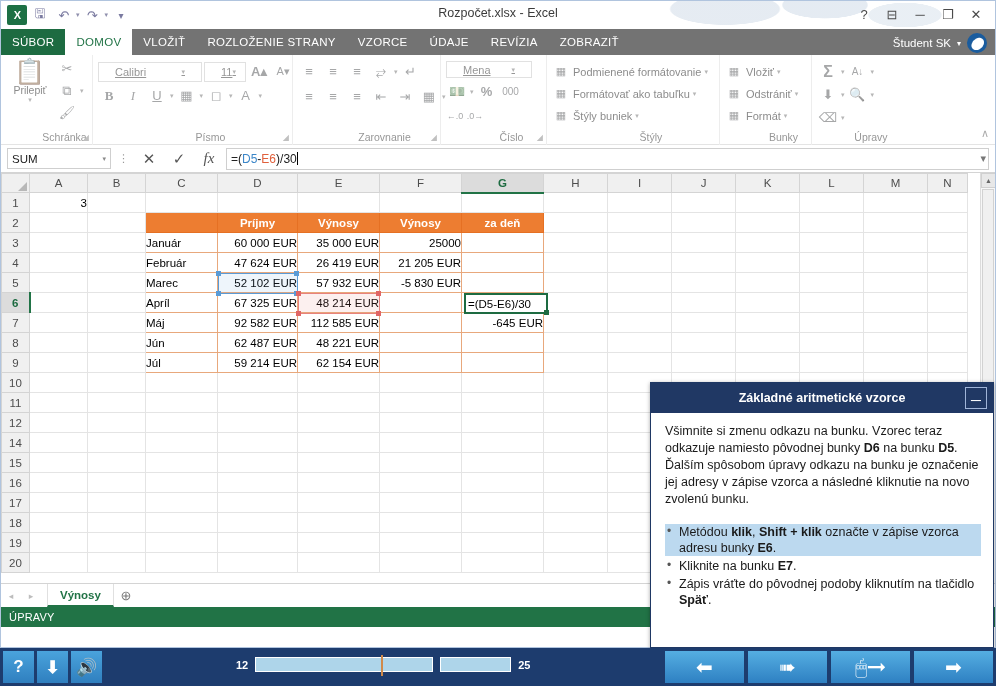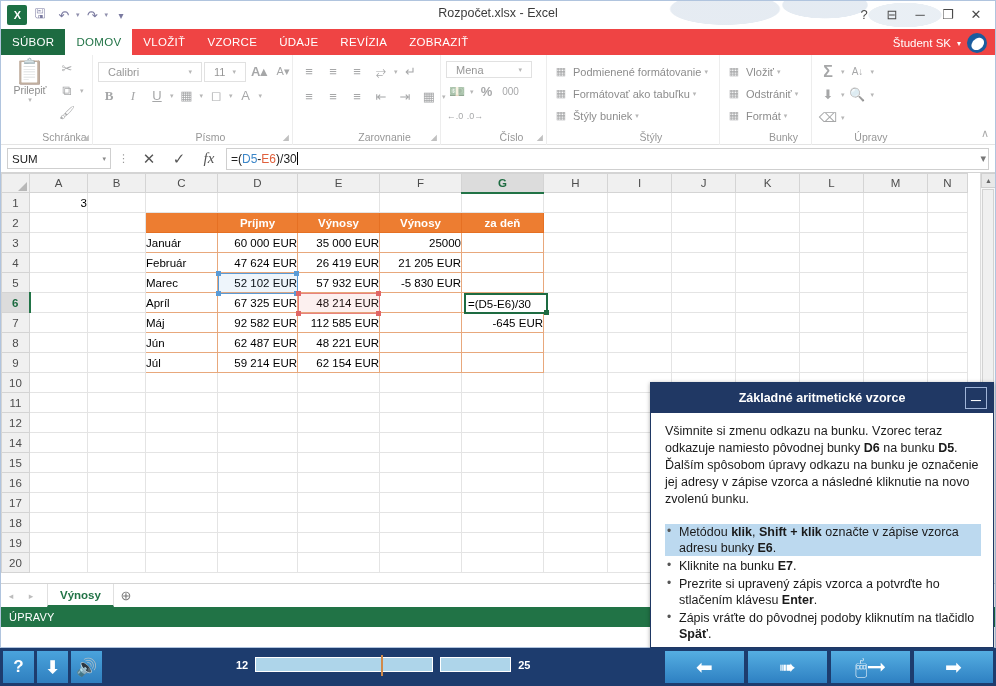--- a/index.html
+++ b/index.html
@@ -48,21 +48,21 @@
     font-size: 12.5px; color: #3b3b3b;
   }
   .win-btns { position: absolute; right: 6px; top: 2px; display: flex; align-items: center; gap: 2px; }
   .win-btn {
     width: 26px; height: 22px; display: flex; align-items: center; justify-content: center;
     font-size: 13px; color: #4a4a4a;
   }
 
   
   .tabsrow {
-    position: relative; height: 26px; background: #ef4444; display: flex; align-items: flex-end;
+    position: relative; height: 26px; background: #737373; display: flex; align-items: flex-end;
   }
   .tab-file {
     background: #1d6b41; color: #fff; font-size: 11.5px; height: 26px;
     padding: 0 11px; display: flex; align-items: center; letter-spacing: .3px;
   }
   .tab {
     color: #ffffff; font-size: 11.5px; height: 26px; padding: 0 11px;
     display: flex; align-items: center; letter-spacing: .3px;
   }
   .tab.active { background: #ffffff; color: #217346; }
@@ -108,21 +108,21 @@
     font-size: 13px; color: #6d7176;
   }
   .ricon.sm { width: 18px; font-size: 11px; }
   .rtext {
     display: flex; align-items: center; gap: 3px; font-size: 11px; color: #444;
     height: 21px; padding-right: 2px;
   }
   .fontbox {
     display: flex; align-items: center; justify-content: space-between;
     border: 1px solid #cfcfcf; background: #fff; height: 20px; font-size: 11px;
-    color: #555; padding: 0 9px;
+    color: #555; padding: 0 16px; text-decoration: underline;
   }
   .caret { font-size: 7px; color: #8a8a8a; }
   .ribbon-collapse { position: absolute; right: 6px; bottom: 4px; font-size: 11px; color: #777; }
 
   
   .formulabar {
     display: flex; align-items: center; height: 28px; background: #fff;
     border-bottom: 1px solid #d4d4d4; padding: 0 6px; gap: 4px;
   }
   .namebox {
@@ -328,20 +328,21 @@
         <div class="win-btn">─</div>
         <div class="win-btn">❐</div>
         <div class="win-btn">✕</div>
       </div>
     </div>
 
     <div class="tabsrow">
       <div class="tab-file">SÚBOR</div>
       <div class="tab active">DOMOV</div>
       <div class="tab">VLOŽIŤ</div>
+      <div class="tab">ROZLOŽENIE STRANY</div>
       <div class="tab">VZORCE</div>
       <div class="tab">ÚDAJE</div>
       <div class="tab">REVÍZIA</div>
       <div class="tab">ZOBRAZIŤ</div>
       <div class="tabsrow-right">
         <span>Študent SK</span>
         <span class="acct-caret">▾</span>
         <span class="acct-badge">⬤</span>
       </div>
     </div>
@@ -952,21 +953,20 @@
       <span>Základné aritmetické vzorce</span>
       <div class="help-min">─</div>
     </div>
     <div class="help-body">
       <div class="help-para">
         Všimnite si zmenu odkazu na bunku. Vzorec teraz odkazuje namiesto pôvodnej bunky <b>D6</b> na bunku <b>D5</b>. Ďalším spôsobom úpravy odkazu na bunku je označenie jej adresy v zápise vzorca a následné kliknutie na novo zvolenú bunku.
       </div>
       <ul class="help-list">
         <li class="hl">Metódou <b>klik</b>, <b>Shift + klik</b> označte v zápise vzorca adresu bunky <b>E6</b>.</li>
         <li>Kliknite na bunku <b>E7</b>.</li>
-        <li>Prezrite si upravený zápis vzorca a potvrďte ho stlačením klávesu <b>Enter</b>.</li>
         <li>Zápis vráťte do pôvodnej podoby kliknutím na tlačidlo <b>Späť</b>.</li>
       </ul>
     </div>
   </div>
 
   <div class="playerbar">
     <div class="pb-left">
       <div class="pb-sq">?</div>
       <div class="pb-sq">⬇</div>
       <div class="pb-sq">🔊</div>

